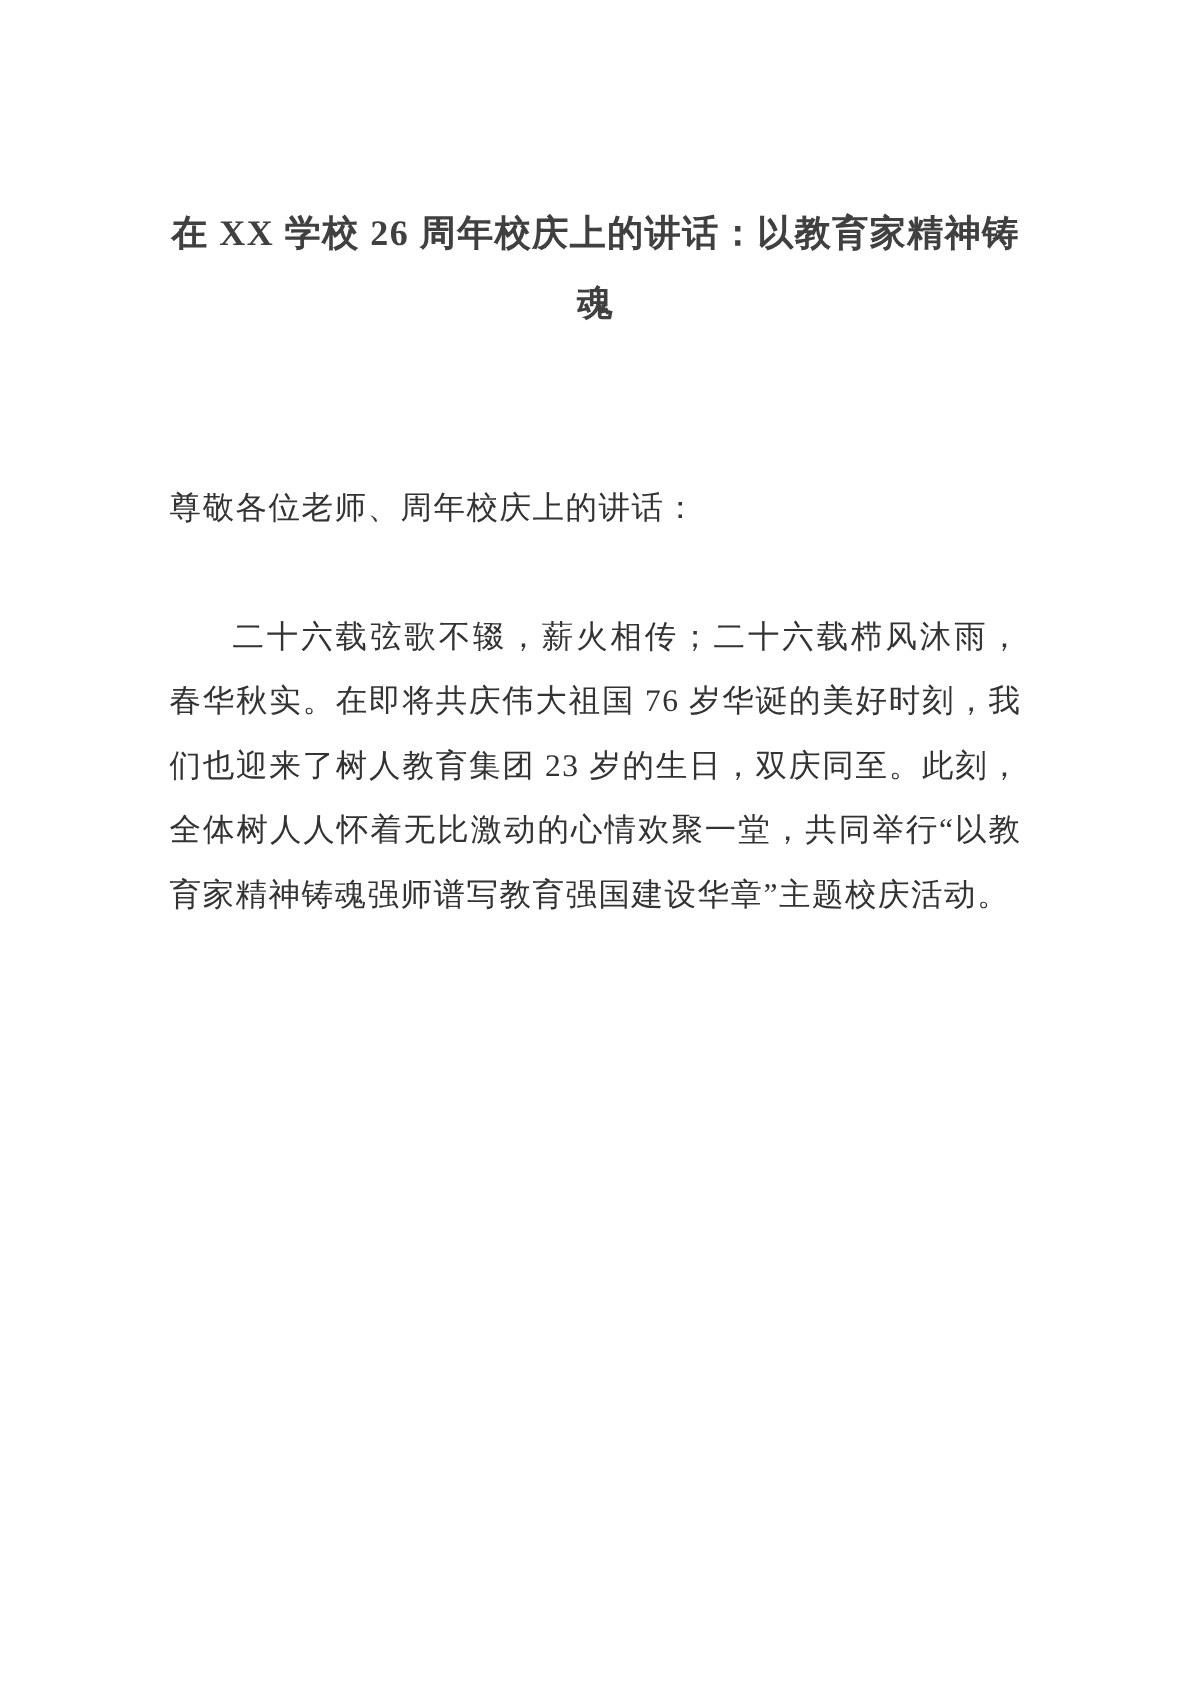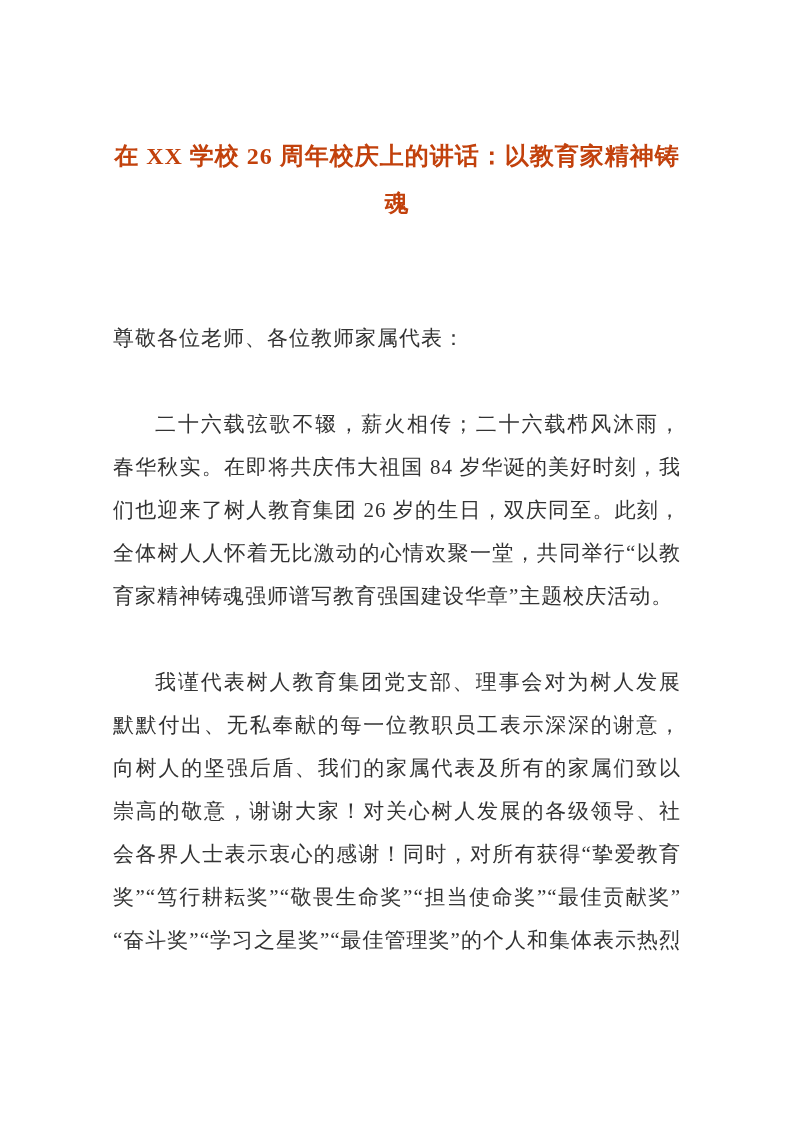--- a/index.html
+++ b/index.html
@@ -19,21 +19,21 @@
   }
   .content {
     padding: 133px 112px 0 113px;
     box-sizing: border-box;
   }
   .doc-title {
     font-size: 24px;
     line-height: 47px;
     font-weight: 700;
     text-align: center;
-    color: #c2410c;
+    color: #404040;
     margin: 0 0 90px 0;
     letter-spacing: 1px;
   }
   .doc-title .title-line {
     display: block;
   }
   .body-text p {
     font-size: 21px;
     line-height: 43px;
     letter-spacing: 1px;
@@ -51,22 +51,21 @@
 <body>
 
 <div class="page">
   <div class="content">
 
     <h1 class="doc-title">
       <span class="title-line">在 XX 学校 26 周年校庆上的讲话：以教育家精神铸魂</span>
     </h1>
 
     <div class="body-text">
-      <p class="salutation">尊敬各位老师、各位教师家属代表：</p>
+      <p class="salutation">尊敬各位老师、周年校庆上的讲话：</p>
 
 
-      <p class="indented">二十六载弦歌不辍，薪火相传；二十六载栉风沐雨，春华秋实。在即将共庆伟大祖国 84 岁华诞的美好时刻，我们也迎来了树人教育集团 26 岁的生日，双庆同至。此刻，全体树人人怀着无比激动的心情欢聚一堂，共同举行“以教育家精神铸魂强师谱写教育强国建设华章”主题校庆活动。</p>
+      <p class="indented">二十六载弦歌不辍，薪火相传；二十六载栉风沐雨，春华秋实。在即将共庆伟大祖国 76 岁华诞的美好时刻，我们也迎来了树人教育集团 23 岁的生日，双庆同至。此刻，全体树人人怀着无比激动的心情欢聚一堂，共同举行“以教育家精神铸魂强师谱写教育强国建设华章”主题校庆活动。</p>
 
-      <p class="indented">我谨代表树人教育集团党支部、理事会对为树人发展默默付出、无私奉献的每一位教职员工表示深深的谢意，向树人的坚强后盾、我们的家属代表及所有的家属们致以崇高的敬意，谢谢大家！对关心树人发展的各级领导、社会各界人士表示衷心的感谢！同时，对所有获得“挚爱教育奖”“笃行耕耘奖”“敬畏生命奖”“担当使命奖”“最佳贡献奖”“奋斗奖”“学习之星奖”“最佳管理奖”的个人和集体表示热烈</p>
     </div>
 
   </div>
 </div>
 
 </body></html>

